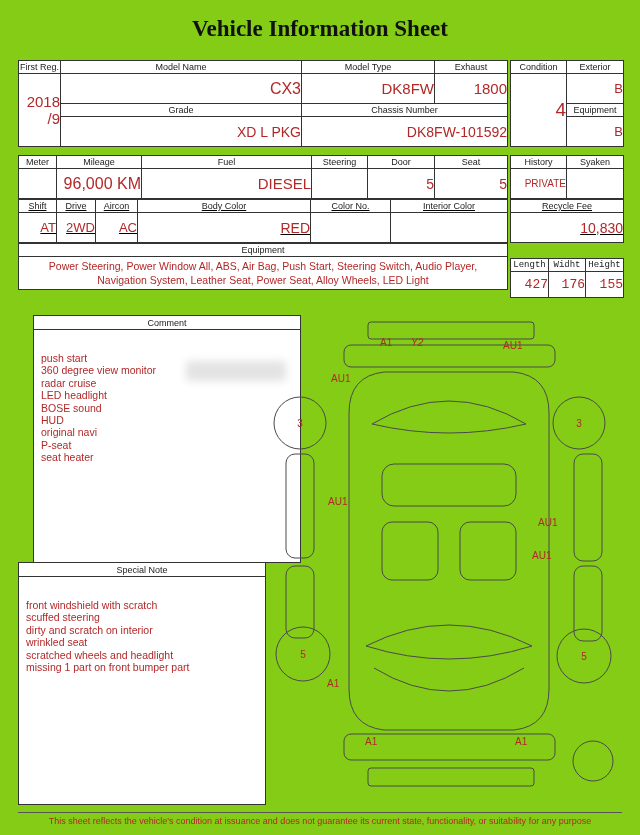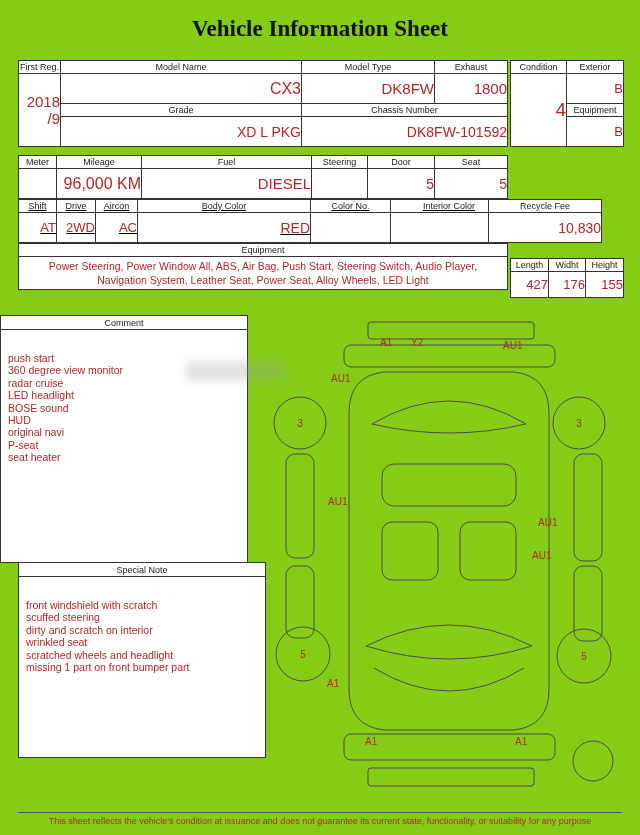--- a/index.html
+++ b/index.html
@@ -160,73 +160,89 @@
     <tbody>
         <tr class="hdr">
       <td>Equipment</td>
     </tr>
     <tr>
       <td class="equip">Power Steering, Power Window All, ABS, Air Bag, Push Start, Steering Switch, Audio Player, Navigation System, Leather Seat, Power Seat, Alloy Wheels, LED Light</td>
     </tr>
   </tbody>
     </table>
 
-
-  <table class="tbl" style="left:488px; top:199px; width:113px;">
+  <table class="tbl" style="left:510px; top:155px; width:113px;">
+    <colgroup>
+        <col style="width:56px">
+        <col style="width:57px">
+      </colgroup>
+    <tbody>
+        <tr class="hdr">
+      <td>History</td>
+      <td>Syaken</td>
+    </tr>
+    <tr class="val">
+      <td class="v10">PRIVATE</td>
+      <td></td>
+    </tr>
+  </tbody>
+    </table>
+
+  <table class="tbl" style="left:510px; top:199px; width:113px;text-decoration:underline;">
     <colgroup>
         <col style="width:113px">
       </colgroup>
     <tbody>
         <tr class="hdr">
       <td>Recycle Fee</td>
     </tr>
     <tr class="val">
       <td class="v14">10,830</td>
     </tr>
   </tbody>
     </table>
 
-  <table class="tbl" style="left:510px; top:258px; width:113px;">
+  <table class="tbl" style="left:510px; top:258px; width:113px;font-family:Liberation Mono, monospace;">
     <colgroup>
         <col style="width:38px">
         <col style="width:37px">
         <col style="width:38px">
       </colgroup>
     <tbody>
         <tr class="hdr">
       <td>Length</td>
       <td>Widht</td>
       <td>Height</td>
     </tr>
     <tr class="val">
       <td class="v13" style="height:26px">427</td>
       <td class="v13" style="height:26px">176</td>
       <td class="v13" style="height:26px">155</td>
     </tr>
   </tbody>
     </table>
 
-  <div class="box" style="left:0; top:315px; width:248px; height:248px;">
+  <div class="box" style="left:33px; top:315px; width:268px; height:248px;">
     <div class="box-hdr">Comment</div>
     <div class="box-body">
       <div class="cline">push start</div>
       <div class="cline">360 degree view monitor</div>
       <div class="cline">radar cruise</div>
       <div class="cline">LED headlight</div>
       <div class="cline">BOSE sound</div>
       <div class="cline">HUD</div>
       <div class="cline">original navi</div>
       <div class="cline">P-seat</div>
       <div class="cline">seat heater</div>
     </div>
   </div>
 
   <div class="blur-patch"></div>
 
-  <div class="box" style="left:18px; top:562px; width:248px; height:196px;">
+  <div class="box" style="left:18px; top:562px; width:248px; height:243px;">
     <div class="box-hdr">Special Note</div>
     <div class="box-body">
       <div class="cline">front windshield with scratch</div>
       <div class="cline">scuffed steering</div>
       <div class="cline">dirty and scratch on interior</div>
       <div class="cline">wrinkled seat</div>
       <div class="cline">scratched wheels and headlight</div>
       <div class="cline">missing 1 part on front bumper part</div>
     </div>
   </div>
@@ -251,21 +267,21 @@
         <rect x="16" y="138" width="28" height="104" rx="9"></rect>
         <rect x="16" y="250" width="28" height="72" rx="9"></rect>
         <rect x="304" y="138" width="28" height="107" rx="9"></rect>
         <rect x="304" y="250" width="28" height="75" rx="9"></rect>
         <rect x="74" y="418" width="211" height="26" rx="7"></rect>
         <rect x="98" y="452" width="166" height="18" rx="3"></rect>
         <circle cx="323" cy="445" r="20"></circle>
       </g>
     </svg>
     <span class="mark" style="left:110px; top:21px;">A1</span>
-    <span class="mark" style="left:141px; top:21px;">Y2</span>
+    <span class="mark" style="left:141px; top:21px;font-style:italic;">Y2</span>
     <span class="mark" style="left:233px; top:24px;">AU1</span>
     <span class="mark" style="left:61px;  top:57px;">AU1</span>
     <span class="mark" style="left:58px;  top:180px;">AU1</span>
     <span class="mark" style="left:268px; top:201px;">AU1</span>
     <span class="mark" style="left:262px; top:234px;">AU1</span>
     <span class="mark" style="left:57px;  top:362px;">A1</span>
     <span class="mark" style="left:95px;  top:420px;">A1</span>
     <span class="mark" style="left:245px; top:420px;">A1</span>
     <span class="tread" style="left:30px;  top:107px;">3</span>
     <span class="tread" style="left:309px; top:107px;">3</span>

